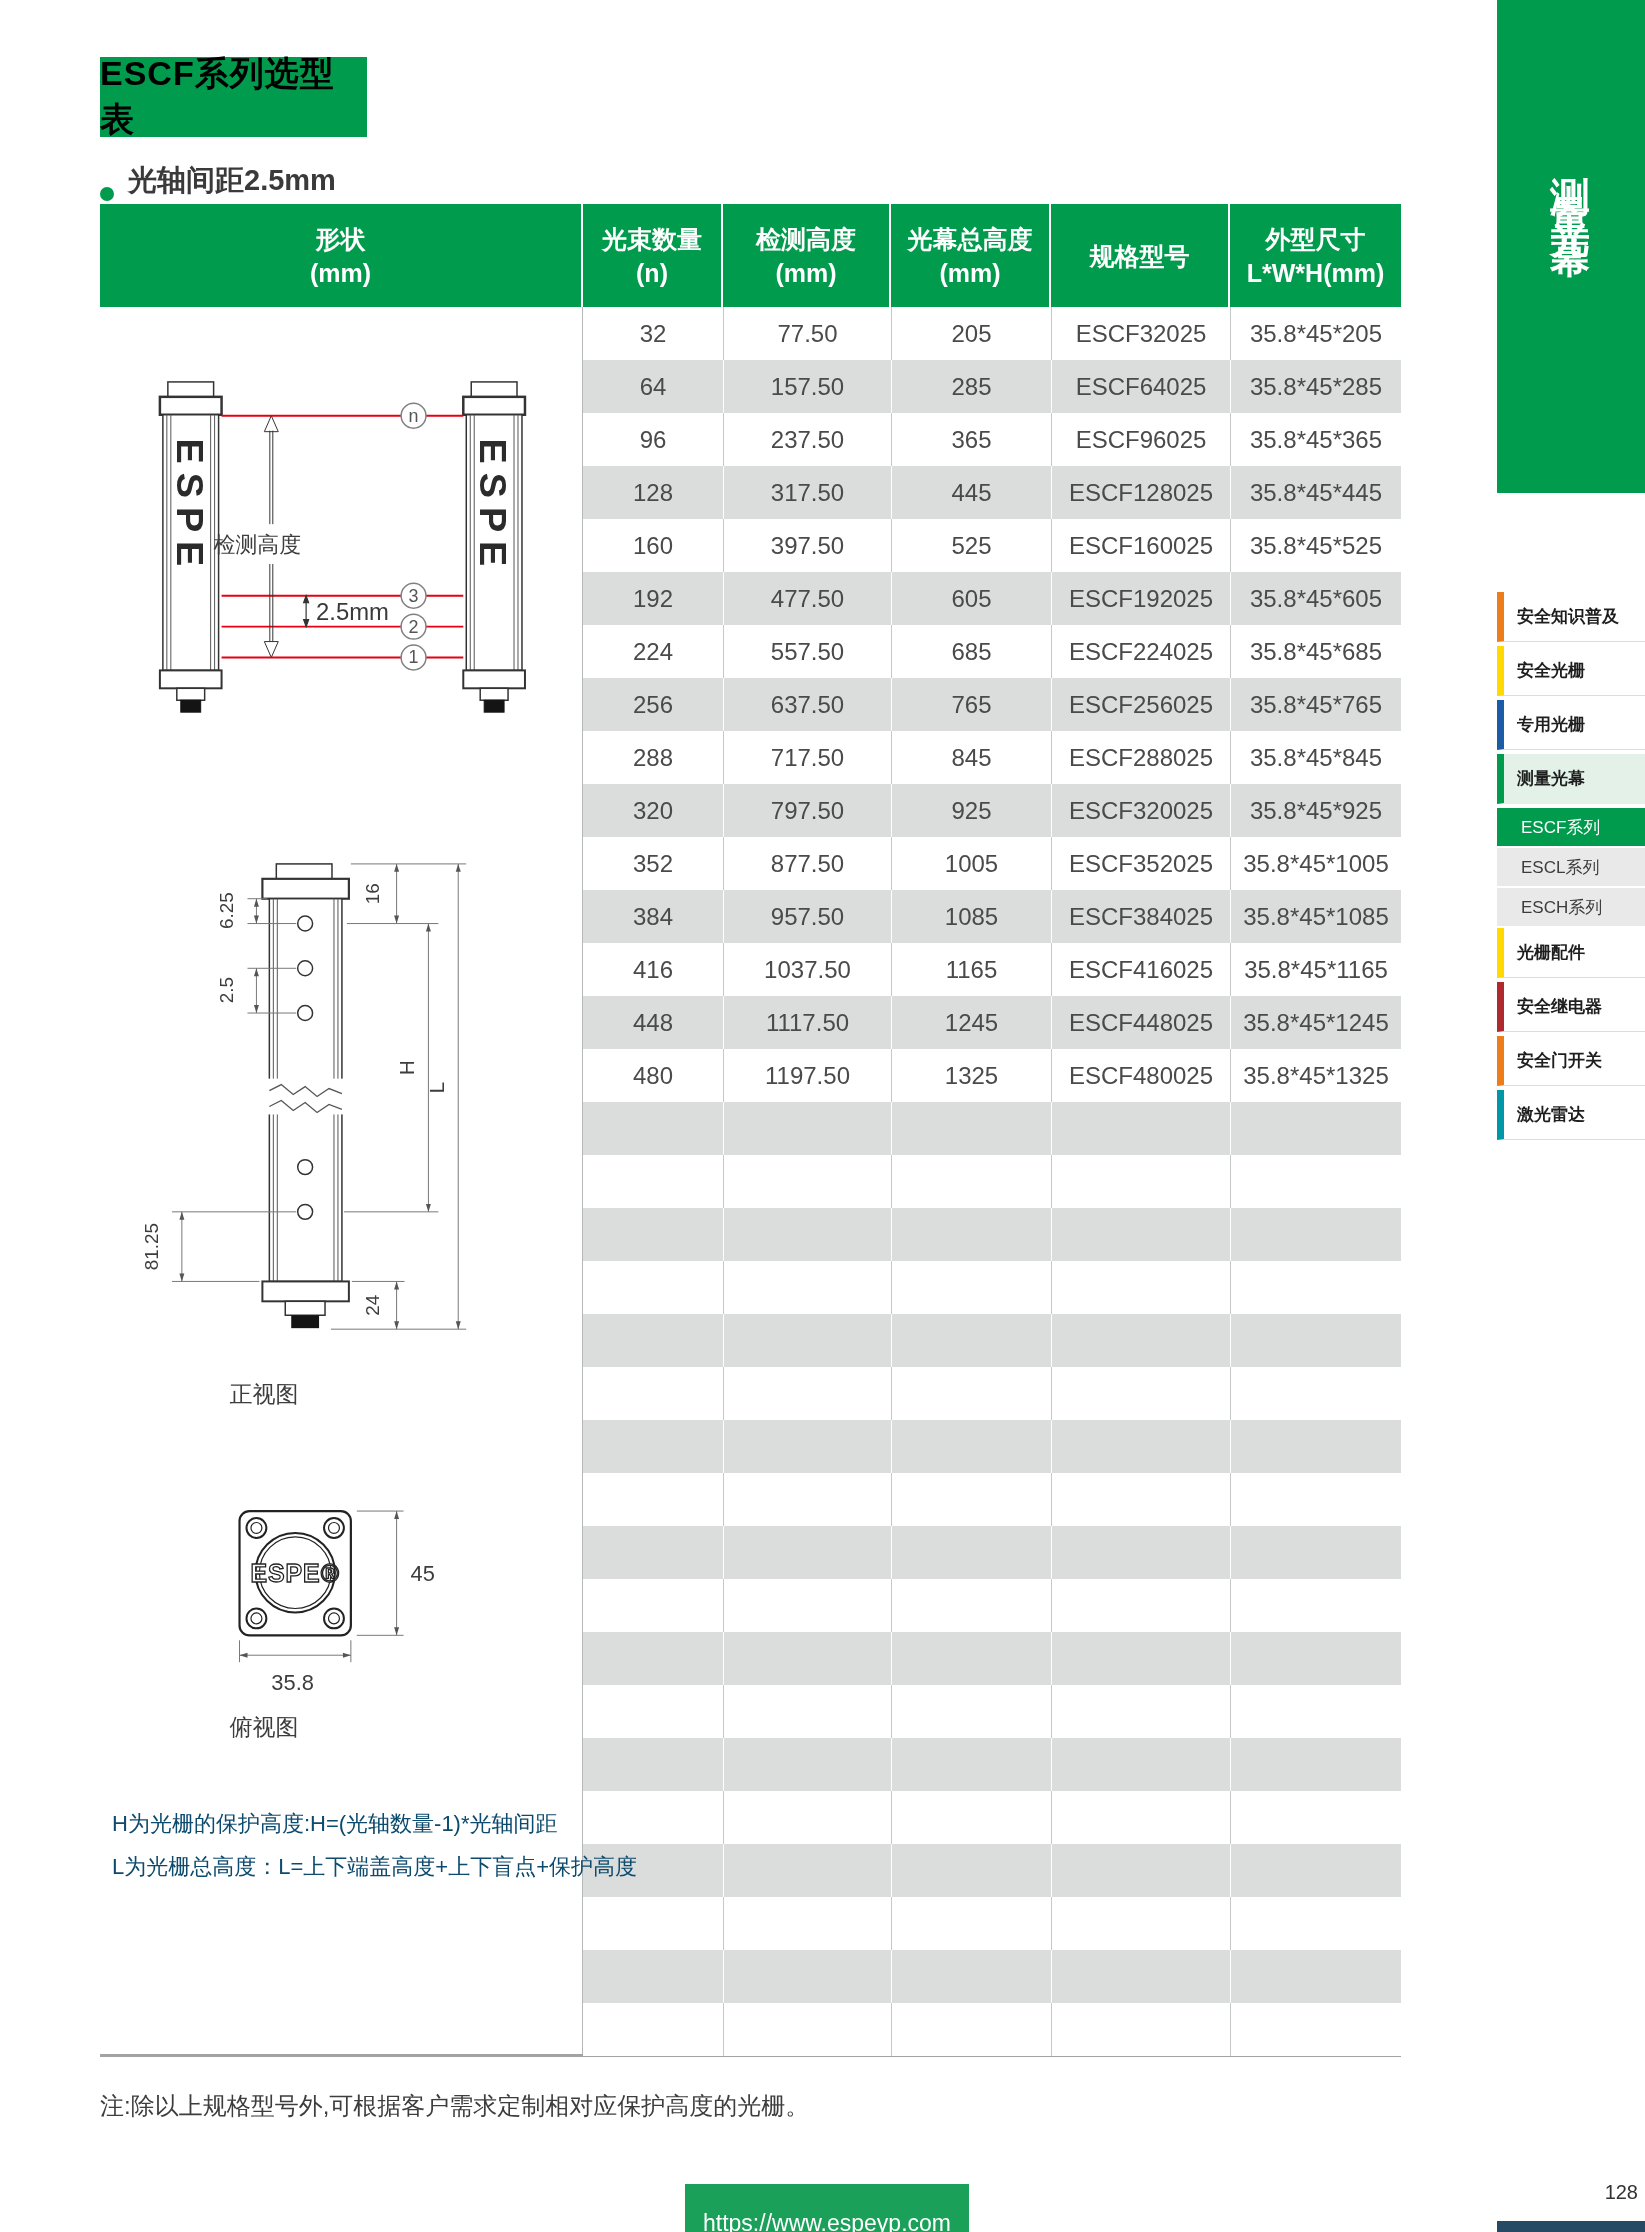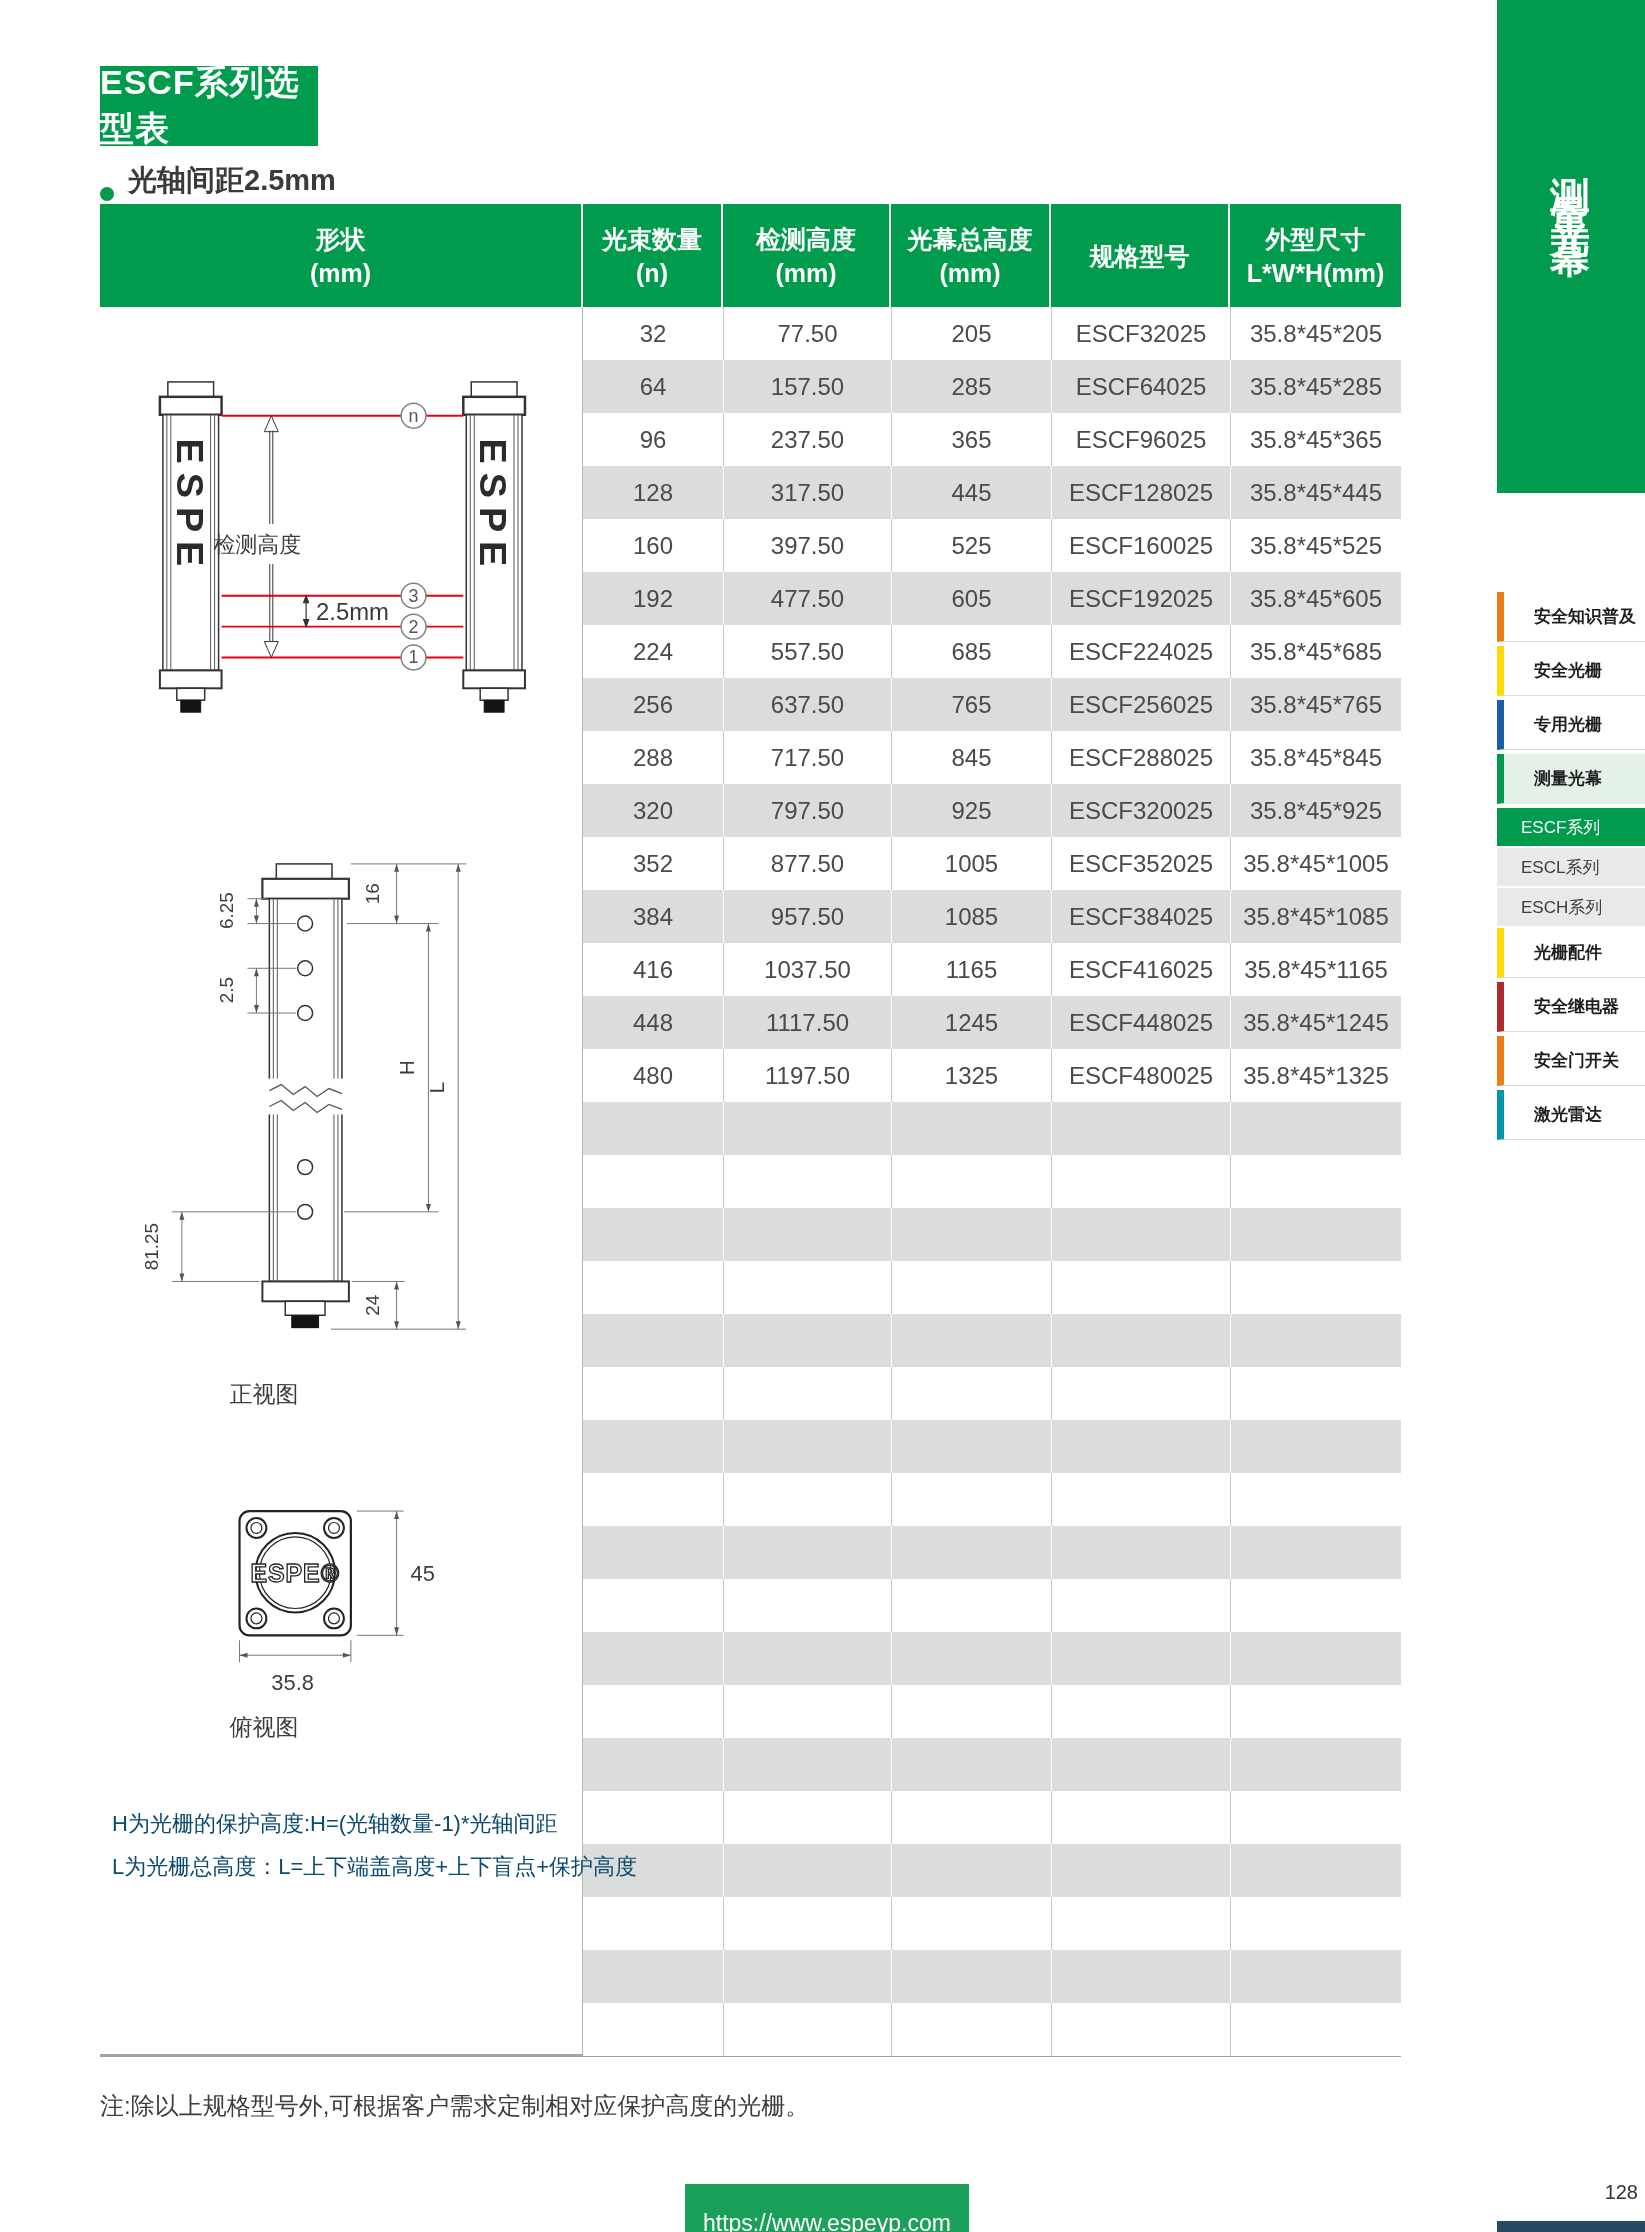--- a/index.html
+++ b/index.html
@@ -4,23 +4,23 @@
 <style>
   html,body{margin:0;padding:0;}
   body{
     width:1646px;height:2233px;position:relative;background:#fff;
     font-family:"Liberation Sans", sans-serif;overflow:hidden;color:#3c3c3c;
   }
   svg text{font-family:"Liberation Sans", sans-serif;}
 
   
   .title-box{
-    position:absolute;left:100px;top:57px;width:218px;height:80px;
-    background:#009B4C;color:#ffffff;display:flex;align-items:center;justify-content:center;
-    font-size:34px;font-weight:bold;letter-spacing:1px;margin-top:9px;
+    position:absolute;left:100px;top:57px;width:267px;height:80px;
+    background:#009B4C;color:#000000;display:flex;align-items:center;justify-content:center;
+    font-size:34px;font-weight:bold;letter-spacing:1px;
   }
   .subtitle{
     position:absolute;left:100px;top:147px;height:54px;display:flex;align-items:flex-end;
     font-size:29px;font-weight:bold;color:#3a3a3a;
   }
   .subtitle .dot{width:14px;height:14px;border-radius:50%;background:#009B4C;margin-right:14px;flex:0 0 auto;}
 
   
   .sel-table{position:absolute;left:100px;top:204px;width:1301px;}
   .thead{display:flex;height:103px;background:#009B4C;}
@@ -51,21 +51,21 @@
   
   .side-green{position:absolute;left:1497px;top:0;width:148px;height:493px;background:#009B4C;}
   .side-green .vtitle{
     position:absolute;top:145px;left:50%;transform:translateX(-50%);
     writing-mode:vertical-rl;color:#fff;font-size:40px;font-weight:bold;letter-spacing:20px;
   }
   .side-menu{position:absolute;left:1497px;top:592px;width:148px;}
   .side-item{box-sizing:border-box;width:148px;display:flex;align-items:center;cursor:pointer;}
   .side-item.main{
     height:50px;margin-bottom:4px;background:#fff;border-left:7px solid #ccc;
-    padding-left:30px;font-size:17px;font-weight:bold;color:#1e1e1e;
+    padding-left:13px;font-size:17px;font-weight:bold;color:#1e1e1e;
     border-bottom:1px solid #dcdcdc;
   }
   .side-item.main.active{background:#E3F1E9;border-bottom:1px solid #E3F1E9;}
   .side-item.sub{
     height:38px;margin-bottom:2px;background:#E9E9E9;color:#3c3c3c;
     padding-left:24px;font-size:17px;
   }
   .side-item.sub.active{background:#009B4C;color:#fff;}
 
   

